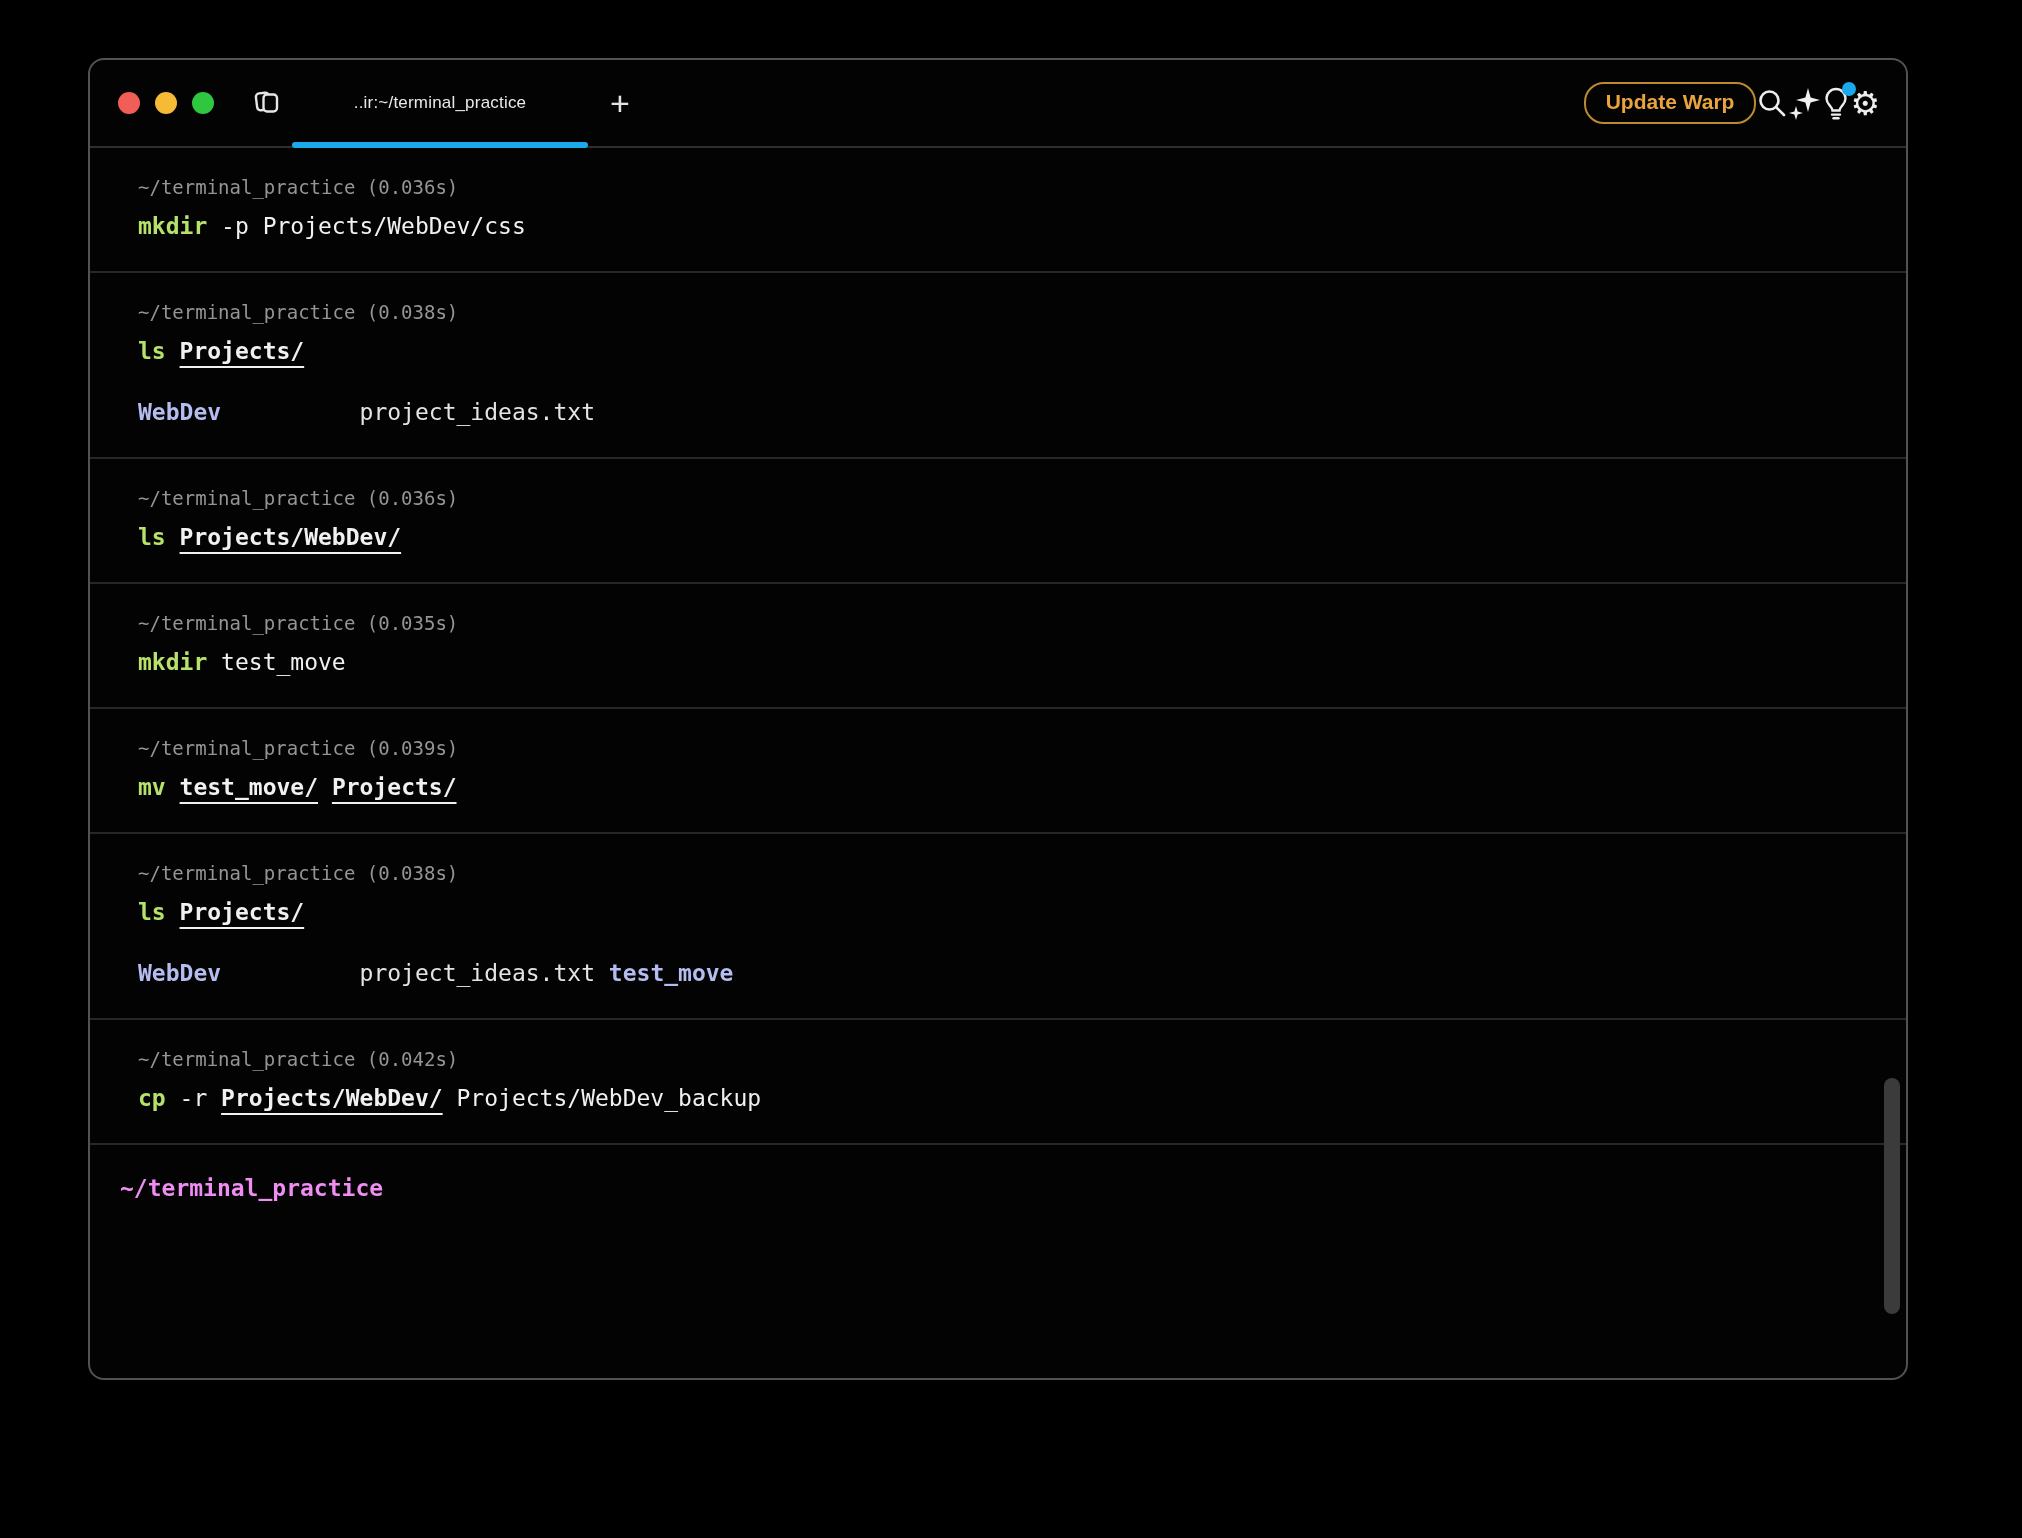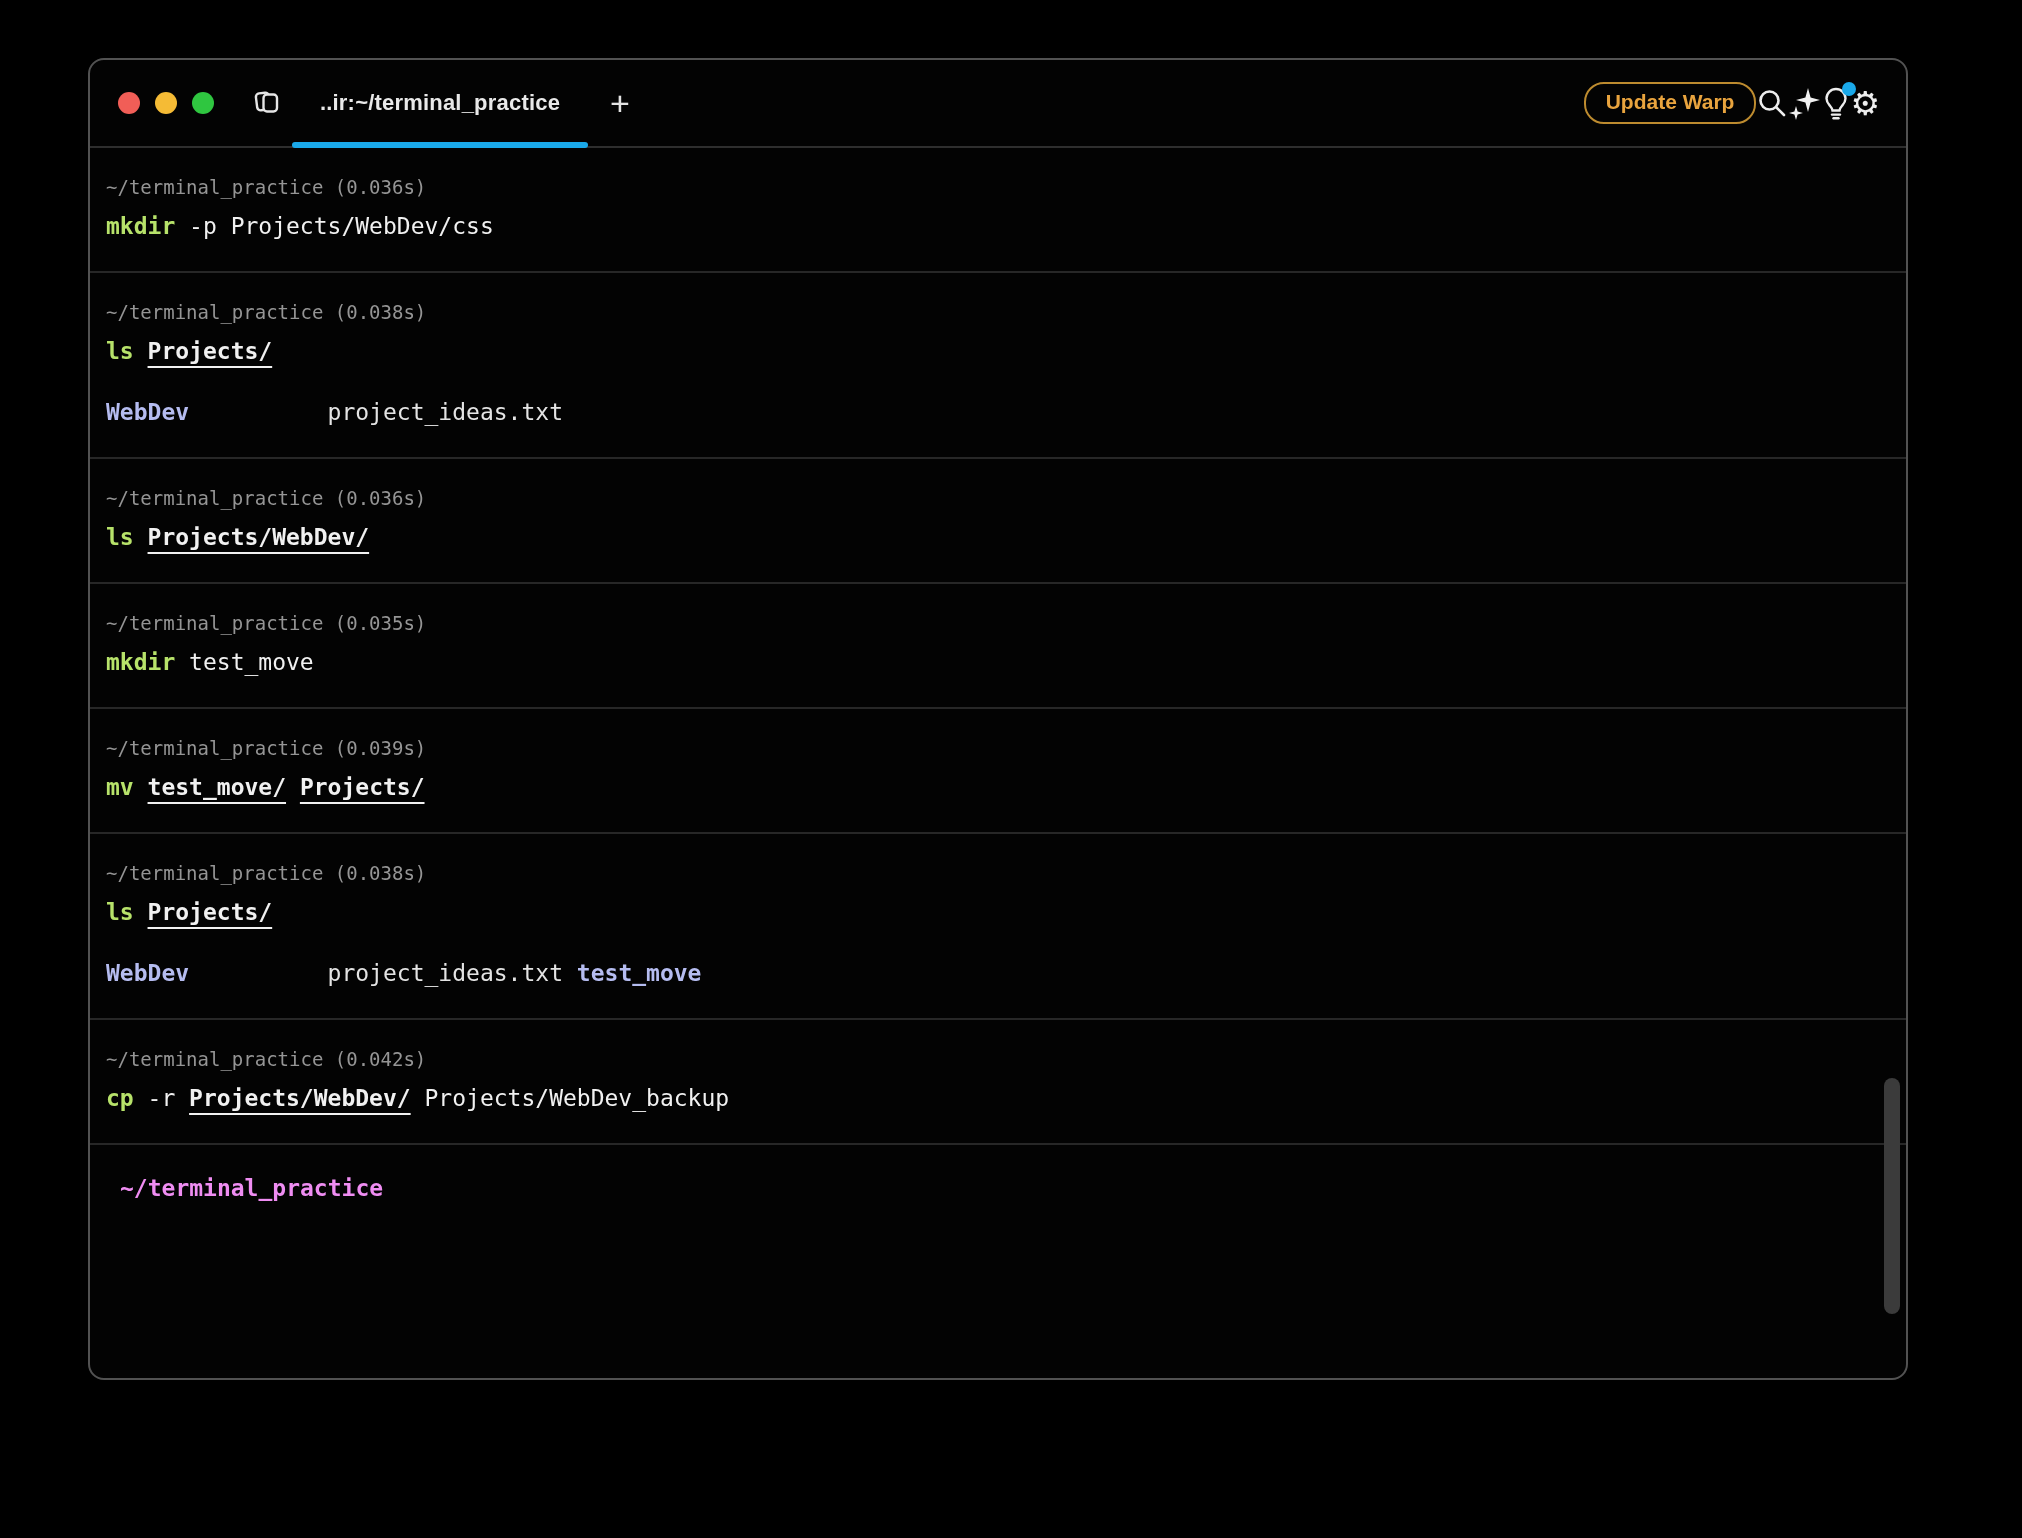--- a/index.html
+++ b/index.html
@@ -17,36 +17,36 @@
           background:#030303;border:2px solid var(--window_border);border-radius:16px;overflow:hidden;}
   
   .header{height:88px;display:flex;align-items:center;padding:0 26px 0 28px;
           border-bottom:2px solid #2e2e2e;position:relative;}
   .lights{display:flex;gap:15px;align-items:center;}
   .light{width:22px;height:22px;border-radius:50%;}
   .light.r{background:var(--traffic_red);} .light.y{background:var(--traffic_yellow);} .light.g{background:var(--traffic_green);}
   .bookbtn{margin-left:38px;display:flex;align-items:center;cursor:pointer;}
   .tab{margin-left:8px;width:300px;height:100%;position:relative;
        display:flex;align-items:center;justify-content:center;cursor:pointer;}
-  .tab-title{font-size:22px;font-weight:bold;color:#e9e9e9;letter-spacing:.2px;}
+  .tab-title{font-size:17px;font-weight:normal;color:#e9e9e9;letter-spacing:.2px;}
   .tab-underline{position:absolute;left:2px;right:2px;bottom:-2px;height:6px;
                  background:var(--accent_blue);border-radius:3px;}
   .newtab{margin-left:20px;font-size:34px;font-weight:300;color:#e3e3e3;line-height:1;cursor:pointer;}
   .spacer{flex:1;}
   .right-controls{display:flex;align-items:center;}
   .update-btn{border:2px solid var(--gold_border);color:var(--gold_text);
               border-radius:20px;padding:6px 20px 8px 20px;font-size:21px;font-weight:600;
               background:transparent;cursor:pointer;font-family:"Liberation Sans",sans-serif;}
   .iconbtn{display:flex;align-items:center;justify-content:center;position:relative;cursor:pointer;}
   .gear-glyph{font-size:33px;color:#ededed;font-family:"DejaVu Sans",sans-serif;line-height:1;}
   .notif-dot{position:absolute;top:-4px;right:-6px;width:14px;height:14px;border-radius:50%;
              background:var(--accent_blue);}
   
   .content{position:relative;height:1232px;font-family:"DejaVu Sans Mono",monospace;}
-  .block{padding:28px 30px 32px 16px;border-bottom:2px solid var(--divider);}
+  .block{padding:28px 30px 32px 48px;border-bottom:2px solid var(--divider);}
   .ctx{font-size:19px;color:var(--context_gray);margin-bottom:15px;white-space:pre;}
   .cmdline{font-size:23px;font-weight:bold;color:var(--text_white);white-space:pre;}
   .outline{margin-top:35px;font-size:23px;white-space:pre;color:var(--file_white);}
   .tok-cmd{color:var(--cmd_green);font-weight:bold;}
   .tok-arg{color:var(--text_white);font-weight:normal;margin-top:40px;}
   .tok-argu{color:var(--text_white);font-weight:bold;text-decoration:underline;
             text-decoration-thickness:2px;text-underline-offset:7px;}
   .tok-dir{color:var(--dir_lavender);font-weight:bold;}
   .tok-file{color:var(--file_white);font-weight:normal;}
   .tok-plain{color:var(--file_white);}

